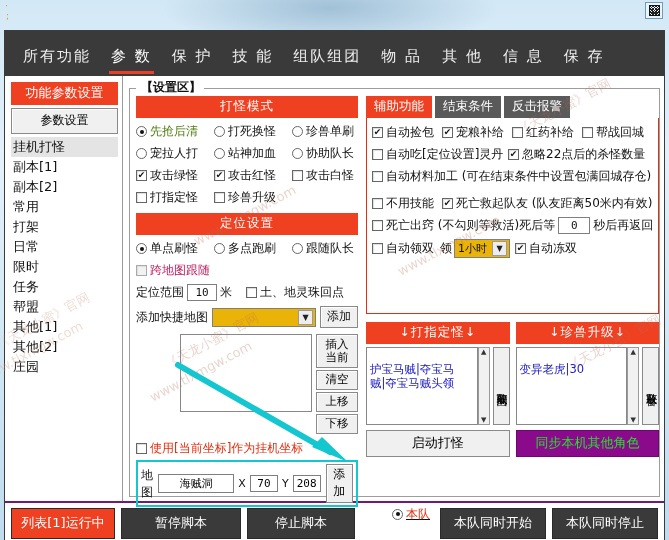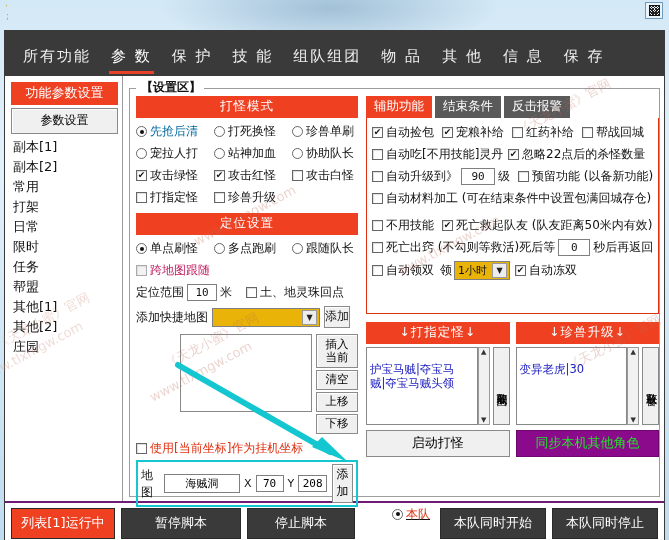--- a/index.html
+++ b/index.html
@@ -132,42 +132,42 @@
   .cbx.grey { border-color:#aaa; background:#f2f2f2; }
   .rdo {
     width:11px;height:11px;border:1px solid #666;background:#fff;border-radius:50%;
     display:inline-flex;align-items:center;justify-content:center;
     margin-right:3px; flex:none; cursor:pointer;
   }
   .rdo.checked::after{
     content:""; width:4px;height:4px;background:#111;border-radius:50%;
   }
   .lbl { font-size:12px; color:#111; }
-  .lbl.blue { color:#0369a1; }
+  .lbl.blue { color:#4d7c0f; }
   .lbl.grey { color:#be185d; }
   .lbl.red  { color:#e03010; }
 
   
   .tbox {
     border:1px solid #7f7f7f; background:#fff; font-size:11px;
     padding:1px 3px; text-align:center; min-width:28px;
     font-family:"DejaVu Sans Mono","Liberation Mono",monospace;
   }
   .combo {
     border:1px solid #7f7f7f; background:#eab308; height:19px;
     display:flex; align-items:center; justify-content:flex-end; cursor:pointer;
   }
   .combo .arrow {
     width:15px;height:15px;margin:0 2px 0 0;background:#ededed;
     border:1px solid #9a9a9a; display:flex;align-items:center;justify-content:center;
     font-size:8px; color:#222;
   }
   .btn {
     border:1px solid #8a8a8a; background:#f0f0f0; font-size:12px;
-    padding:1px 0 2px; cursor:pointer; text-align:center;
+    padding:1px 6px 2px; cursor:pointer; text-align:center;
     box-shadow: inset 1px 1px 0 #fff;
   }
 
   
   #listwrap { display:flex; margin-top:6px;padding-left:44px; }
   #listbox {
     flex:1; height:78px; border:1px solid #888; background:#fff;
   }
   #listbtns { width:42px; margin-left:4px; display:flex; flex-direction:column; }
   #listbtns .btn { margin-bottom:2px; padding:1px 0 2px; font-size:11.5px; }
@@ -273,20 +273,21 @@
     <div class="navtab">信  息</div>
     <div class="navtab">保  存</div>
   </div>
 
   <div id="bodyrow">
 
     <div id="sidebar">
       <div id="side-header">功能参数设置</div>
       <div id="side-btn">参数设置</div>
       <div id="side-list">
+        <div class="side-item selected">挂机打怪</div>
         <div class="side-item">副本[1]</div>
         <div class="side-item">副本[2]</div>
         <div class="side-item">常用</div>
         <div class="side-item">打架</div>
         <div class="side-item">日常</div>
         <div class="side-item">限时</div>
         <div class="side-item">任务</div>
         <div class="side-item">帮盟</div>
         <div class="side-item">其他[1]</div>
         <div class="side-item">其他[2]</div>
@@ -464,40 +465,28 @@
                 </span>
                 <span class="cell">
                   <span class="cbx"></span>
                   <span class="lbl">帮战回城</span>
                 </span>
               </div>
 
               <div class="row">
                 <span class="cell" style="width:136px">
                   <span class="cbx"></span>
-                  <span class="lbl">自动吃[不用技能]灵丹</span>
+                  <span class="lbl">自动吃[定位设置]灵丹</span>
                 </span>
                 <span class="cell">
                   <span class="cbx checked"></span>
                   <span class="lbl">忽略22点后的杀怪数量</span>
                 </span>
               </div>
 
-              <div class="row">
-                <span class="cell">
-                  <span class="cbx"></span>
-                  <span class="lbl">自动升级到》</span>
-                </span>
-                <span class="tbox" style="margin:0 3px;width:34px">90</span>
-                <span class="lbl">级</span>
-                <span class="cell" style="margin-left:8px">
-                  <span class="cbx"></span>
-                  <span class="lbl">预留功能 (以备新功能)</span>
-                </span>
-              </div>
 
               <div class="row">
                 <span class="cell">
                   <span class="cbx"></span>
                   <span class="lbl">自动材料加工 (可在结束条件中设置包满回城存仓)</span>
                 </span>
               </div>
 
               <div class="row" style="margin-top:10px">
                 <span class="cell" style="width:70px">

